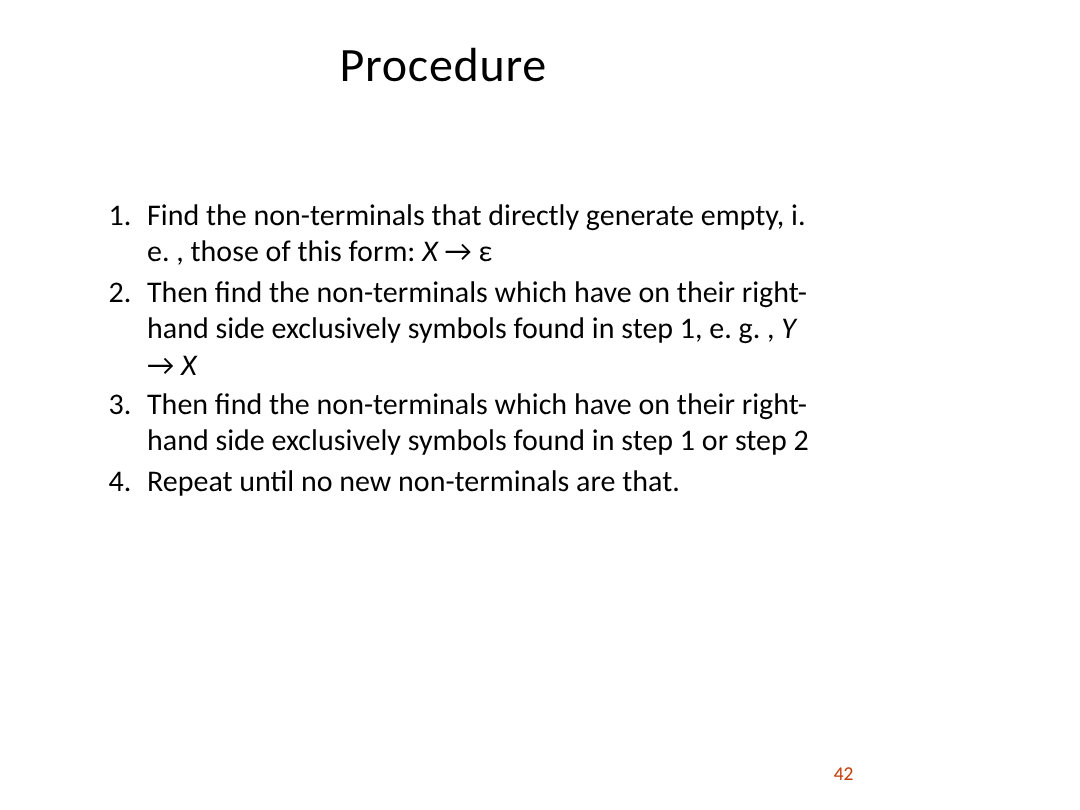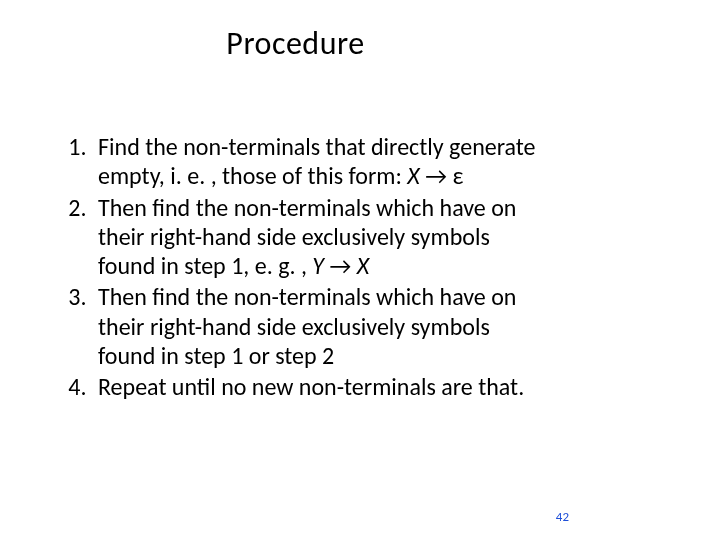--- a/index.html
+++ b/index.html
@@ -30,34 +30,34 @@
   .body {
     position: absolute;
     top: 132px;
     left: 40px;
     right: 48px;
   }
   ol.steps {
     list-style: decimal;
     margin: 0;
     padding-left: 52px;
-    font-size: 24px;
+    font-size: 20px;
     line-height: 1.22;
   }
   ol.steps li {
     margin: 0 0 2px 0;
     padding-left: 6px;
   }
   .italic { font-style: italic; }
   .page-num {
     position: absolute;
     bottom: 16px;
     right: 22px;
     font-size: 13px;
-    color: #1d4ed8;
+    color: #c2410c;
   }
 </style>
 </head>
 <body>
 
 <div class="slide">
   <h1 class="title">Procedure</h1>
 
   <div class="body">
     <ol class="steps">

